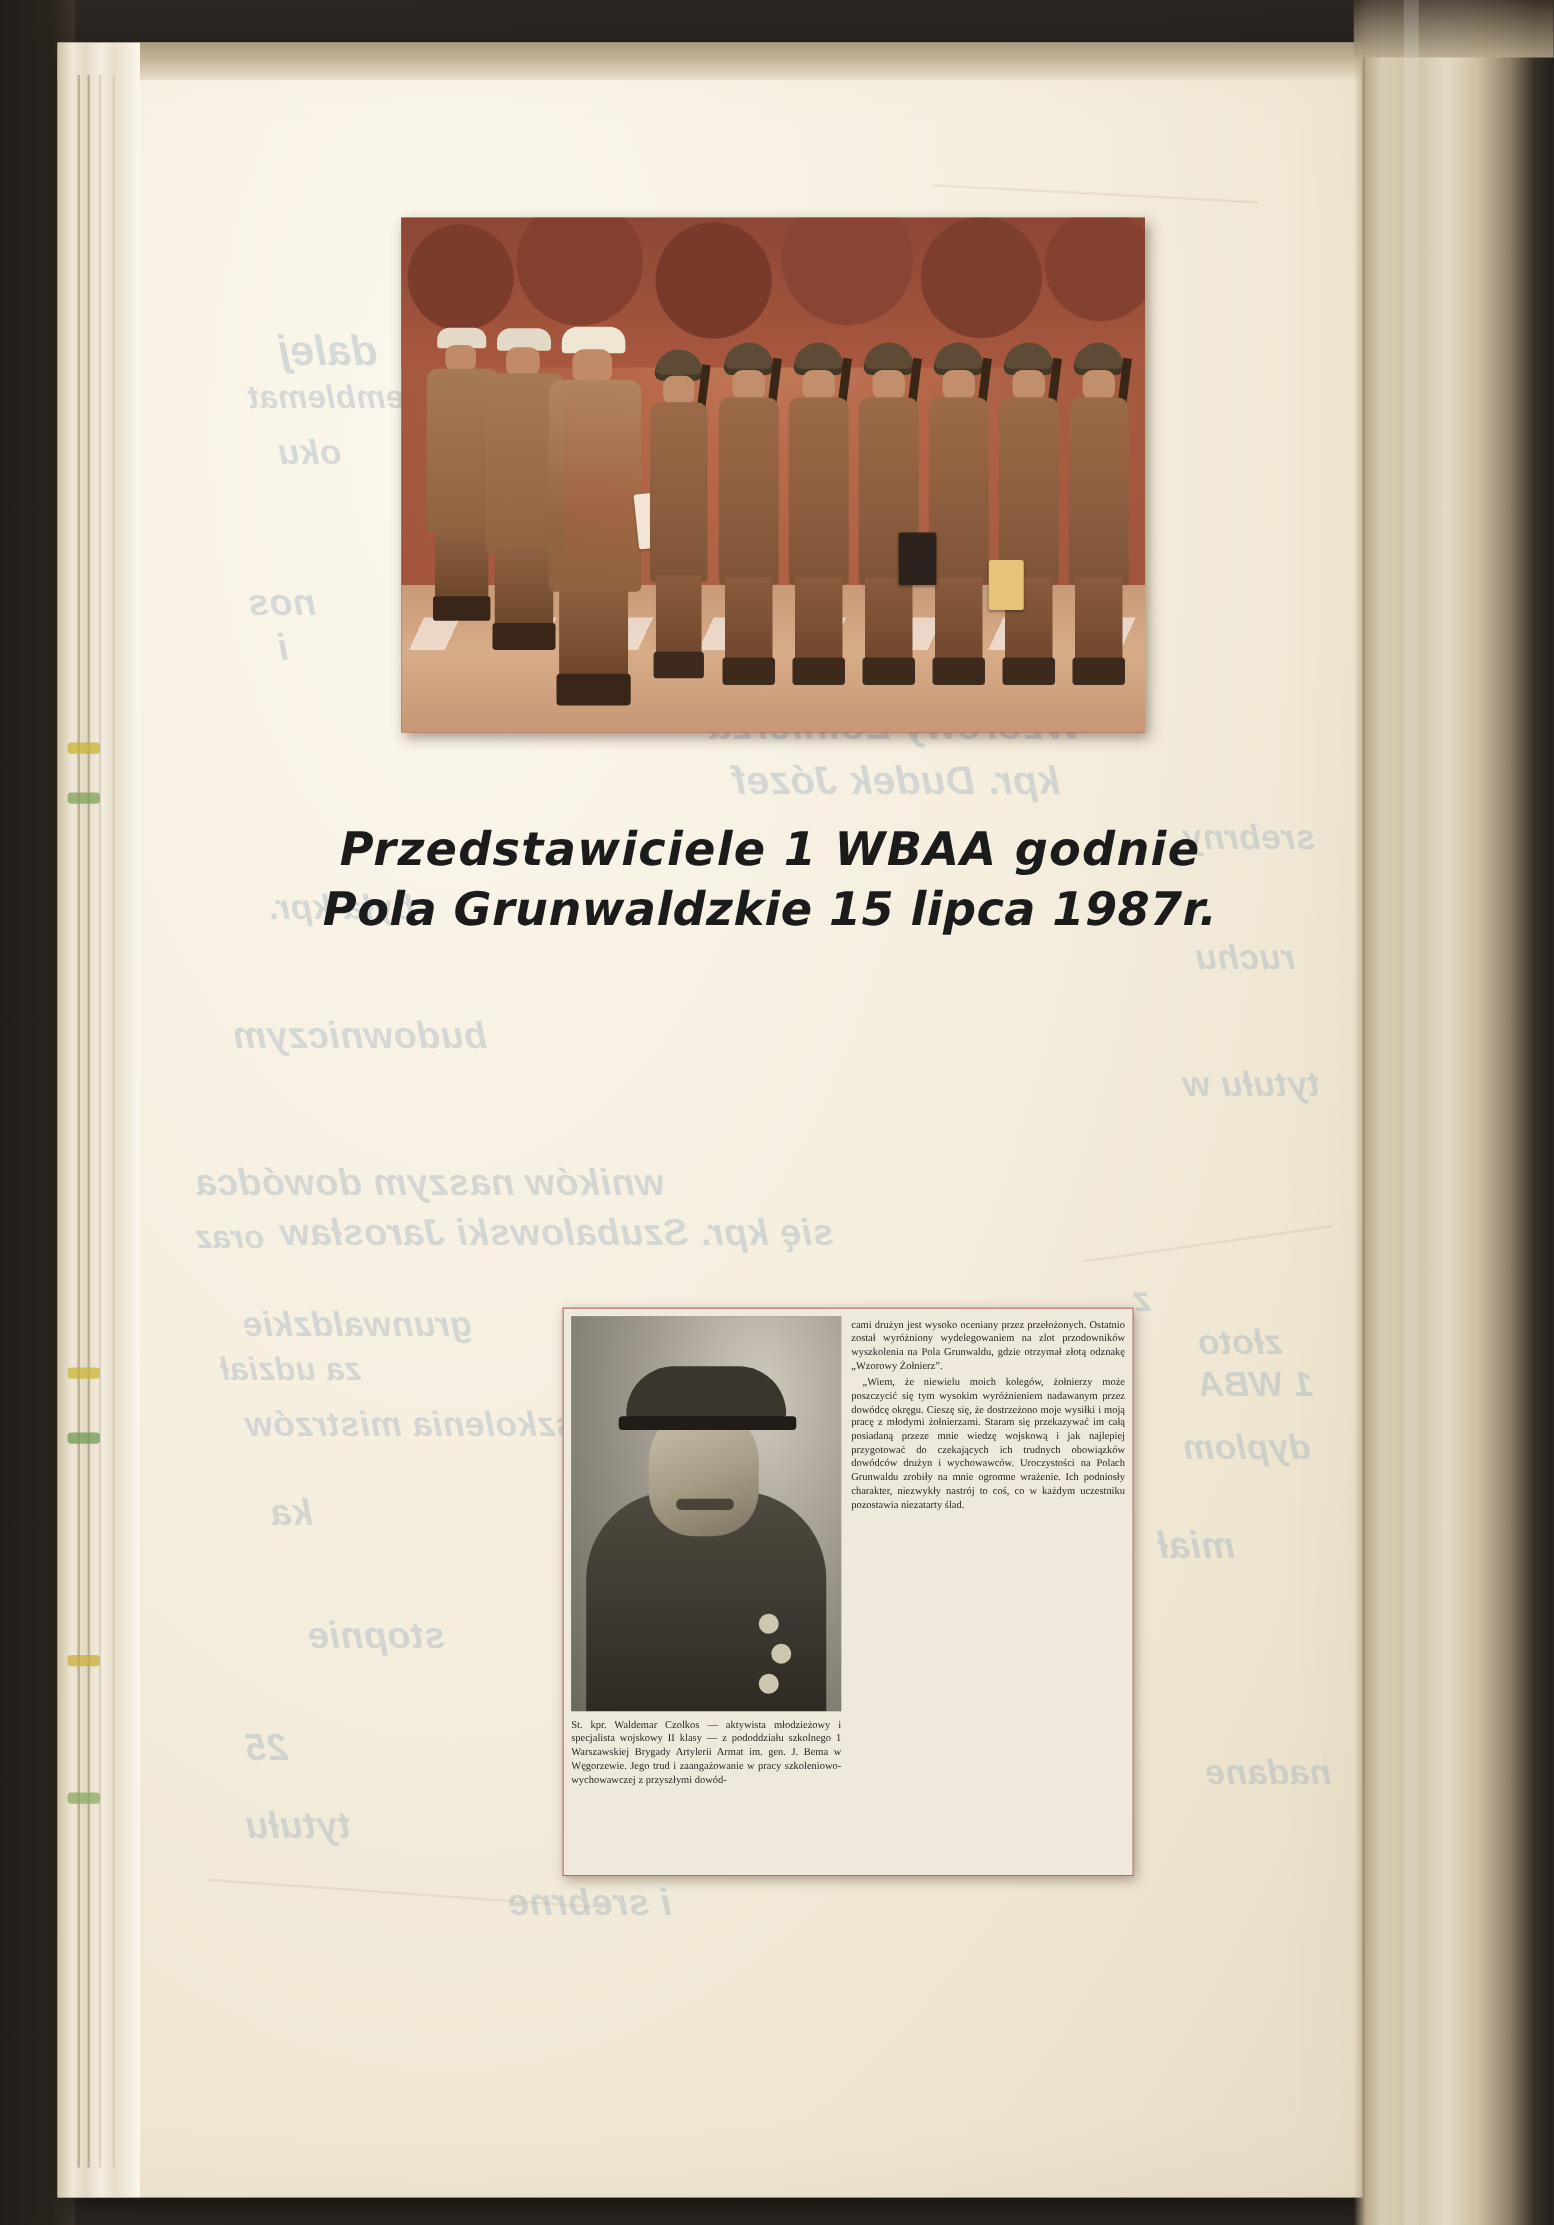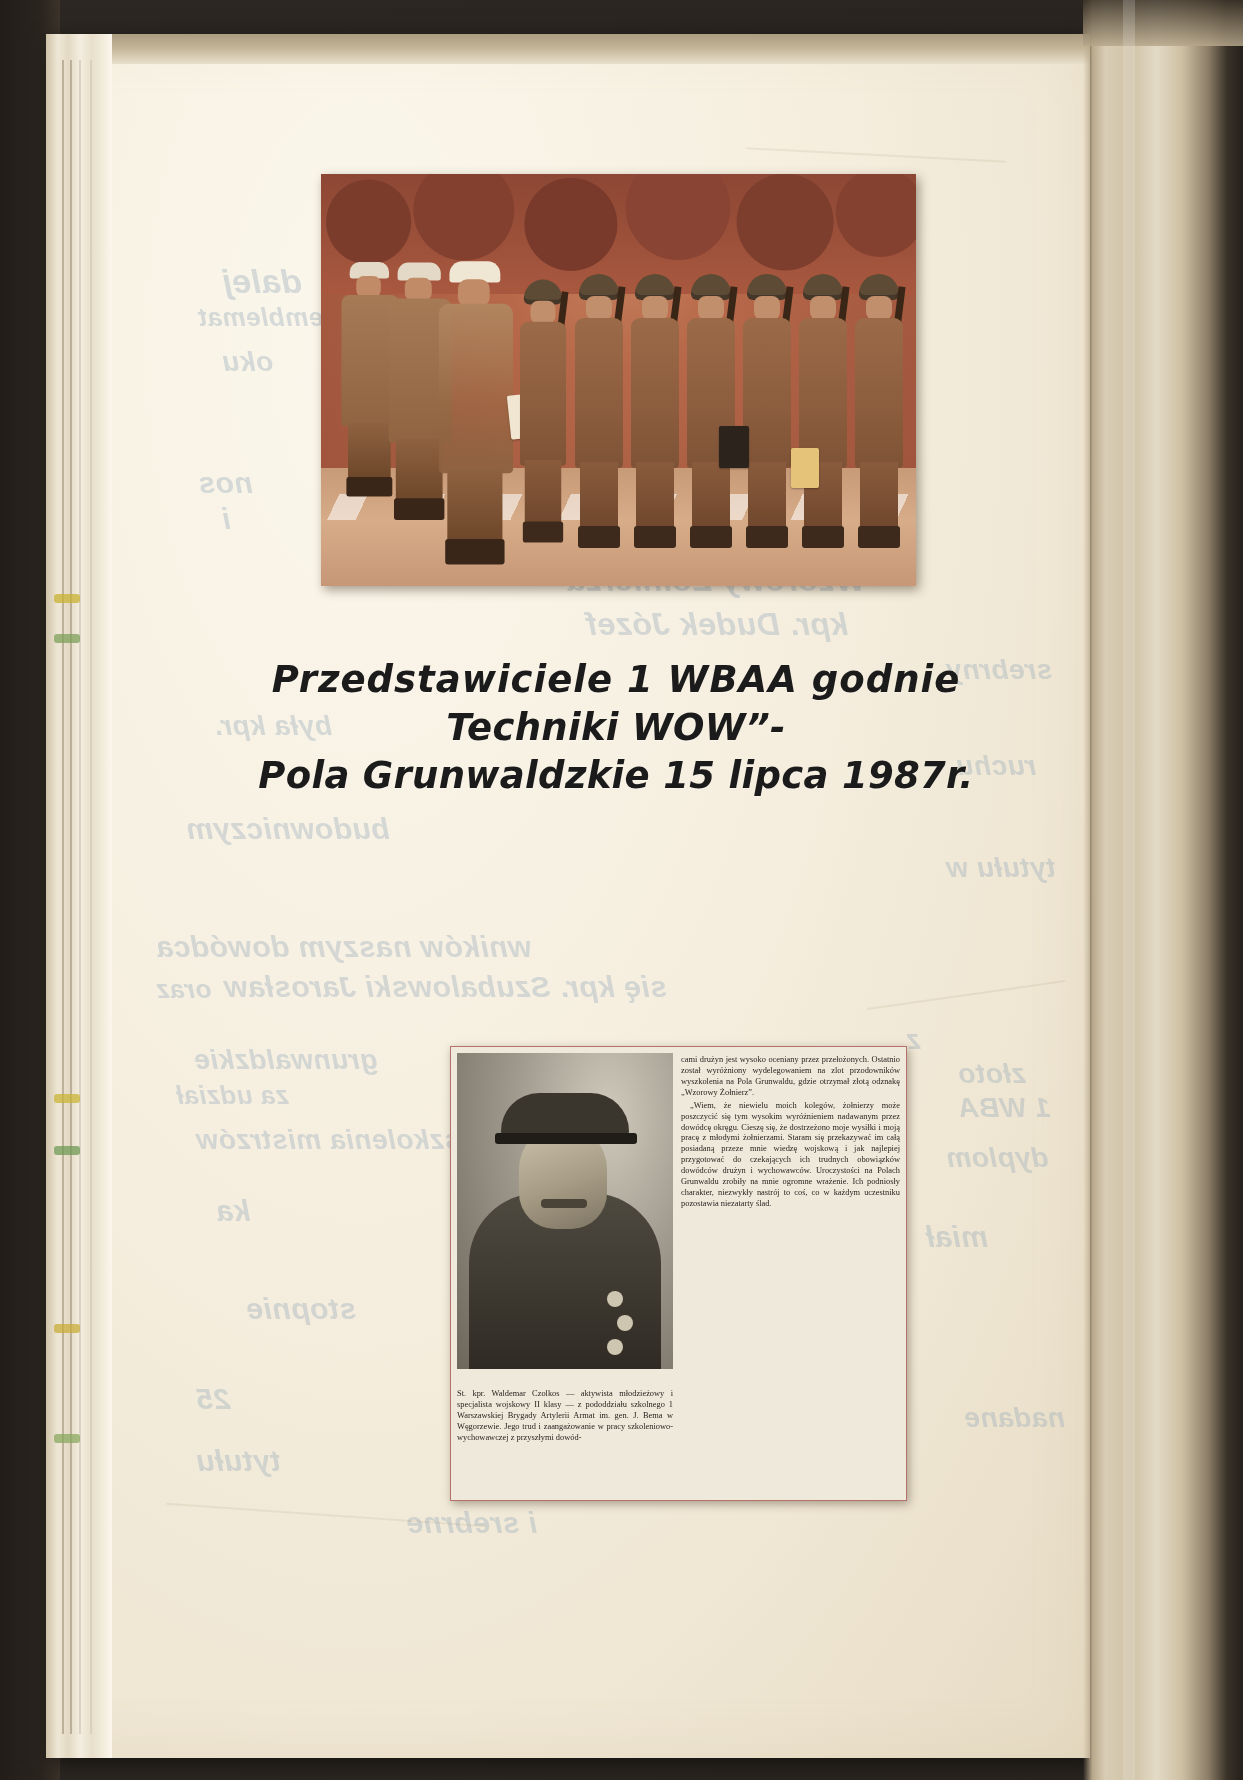--- a/index.html
+++ b/index.html
@@ -346,21 +346,21 @@
     border-radius: 4px;
     background: #4a4338;
   }
   .clip-photo .badge {
     position: absolute;
     width: 16px; height: 16px;
     border-radius: 50%;
     background: #cfc6b1;
   }
   .clip-caption {
-    margin-top: 20px;
+    margin-top: 6px;
     font-family: "Liberation Serif", serif;
     font-size: 8.4px;
     line-height: 1.30;
     text-align: justify;
     color: #27241e;
   }
   .clip-right {
     flex: 1;
     font-family: "Liberation Serif", serif;
     font-size: 8.4px;
@@ -521,21 +521,20 @@
           <div class="body"></div>
           <div class="legs"></div>
           <div class="boots"></div>
       </div>
       <div class="paper-holder" style="left:398px; bottom:118px; width:30px; height:42px; background:#2c241c;"></div>
       <div class="paper-holder" style="left:470px; bottom:98px; width:28px; height:40px; background:#e5c479;"></div>
     </div>
 
     <div class="caption">
       <span class="l l1">Przedstawiciele 1 WBAA godnie</span>
-      <span class="l">Techniki WOW”-</span>
       <span class="l">Pola Grunwaldzkie 15 lipca 1987r.</span>
     </div>
 
     <div class="clip">
       <div class="clip-inner">
         <div class="clip-left">
           <div class="clip-photo">
             <div class="bg"></div>
             <div class="torso"></div>
             <div class="head"></div>

